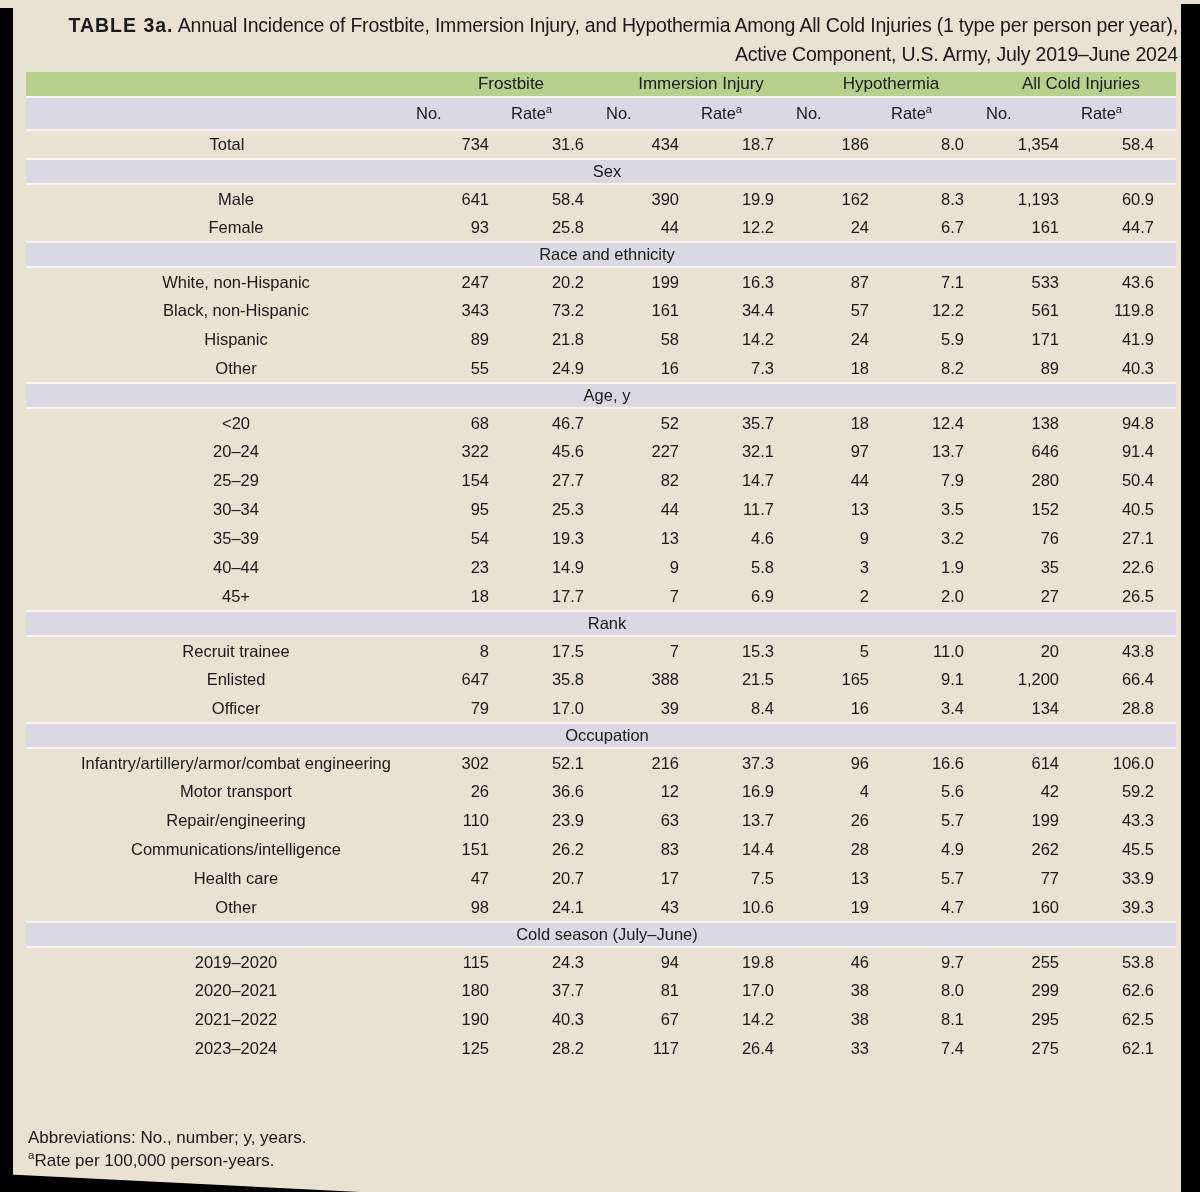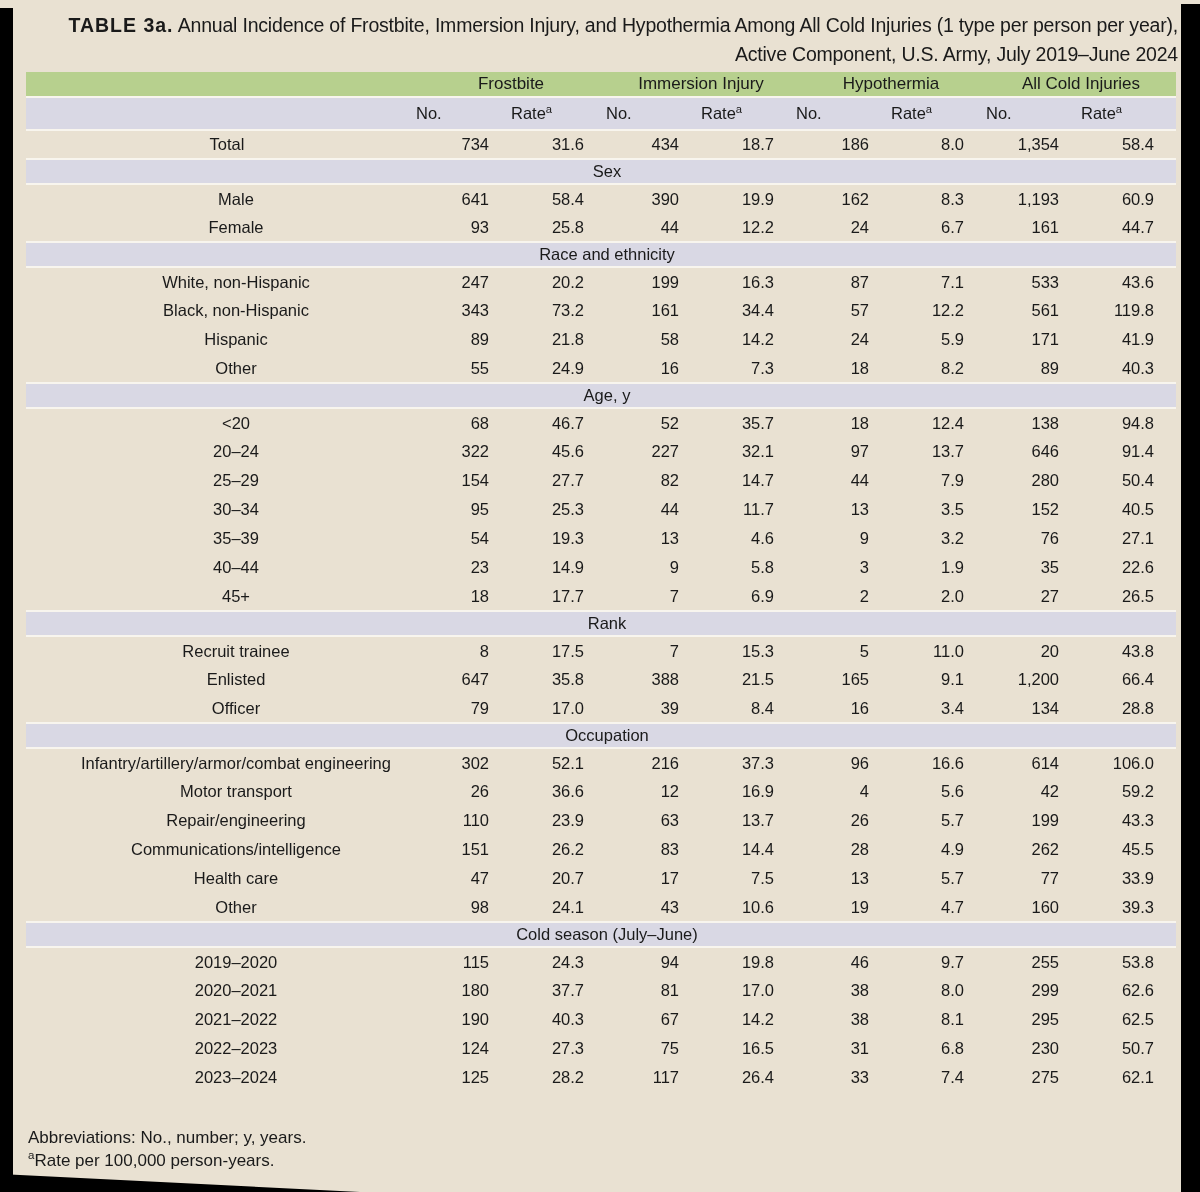--- a/index.html
+++ b/index.html
@@ -387,31 +387,20 @@
         <td class="num">190</td>
         <td class="num">40.3</td>
         <td class="num">67</td>
         <td class="num">14.2</td>
         <td class="num">38</td>
         <td class="num">8.1</td>
         <td class="num">295</td>
         <td class="num">62.5</td>
       </tr>
       <tr>
-        <td class="label indent">2022–2023</td>
-        <td class="num">124</td>
-        <td class="num">27.3</td>
-        <td class="num">75</td>
-        <td class="num">16.5</td>
-        <td class="num">31</td>
-        <td class="num">6.8</td>
-        <td class="num">230</td>
-        <td class="num">50.7</td>
-      </tr>
-      <tr>
         <td class="label indent">2023–2024</td>
         <td class="num">125</td>
         <td class="num">28.2</td>
         <td class="num">117</td>
         <td class="num">26.4</td>
         <td class="num">33</td>
         <td class="num">7.4</td>
         <td class="num">275</td>
         <td class="num">62.1</td>
       </tr>

